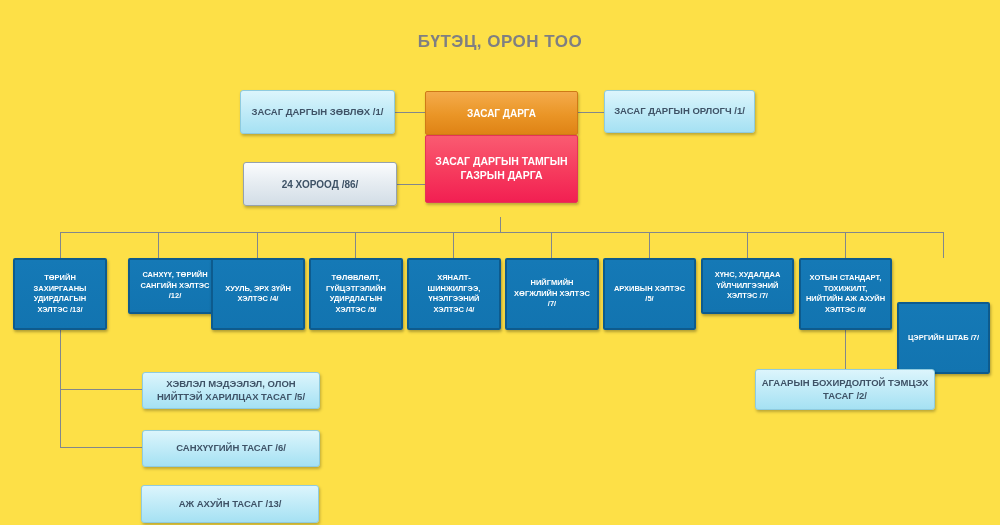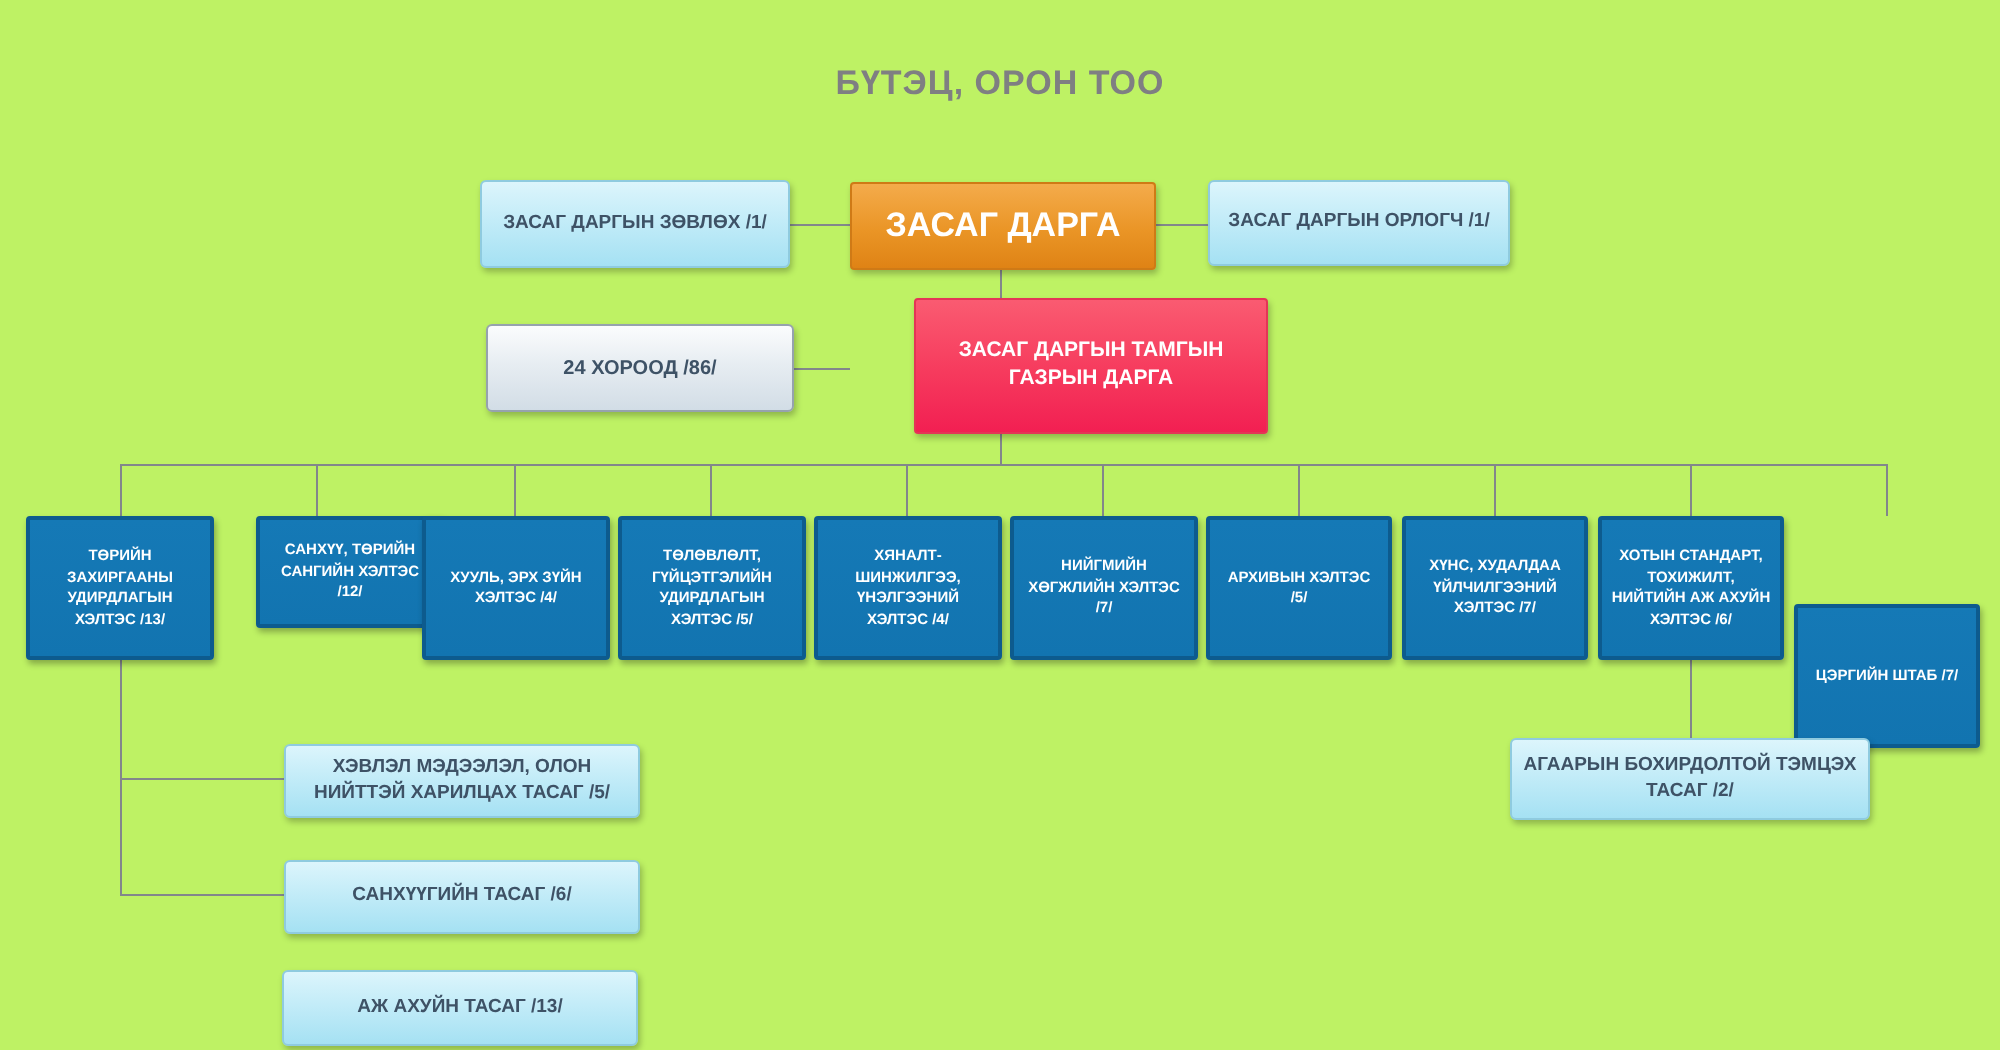--- a/index.html
+++ b/index.html
@@ -1,17 +1,17 @@
 <!DOCTYPE html>
 <html><head>
 <meta charset="utf-8">
 <style>
   html,body{margin:0;padding:0;background:#ffffff;}
   #stage{
-    position:relative;width:1000px;height:525px;background:#bef264;overflow:hidden;
+    position:relative;width:1000px;height:525px;background:#fde047;overflow:hidden;
     font-family:"Liberation Sans","DejaVu Sans",sans-serif;
   }
   .title{
     position:absolute;left:0;right:0;top:32px;text-align:center;
     font-size:17px;font-weight:bold;color:#7f7f82;letter-spacing:.5px;
   }
   .box{
     position:absolute;display:flex;align-items:center;justify-content:center;
     text-align:center;font-weight:bold;box-sizing:border-box;padding:2px 4px;
     line-height:1.3;
@@ -21,21 +21,21 @@
     border:1px solid #8fcbdf;border-radius:3px;color:#3e5266;font-size:9.5px;
     box-shadow:1px 2px 3px rgba(0,0,0,.25);
   }
   .gray{
     background:linear-gradient(to bottom,#fbfcfd 0%,#e7edf2 45%,#d2dde6 100%);
     border:1px solid #96a2ae;border-radius:3px;color:#3e5266;font-size:10px;
     box-shadow:1px 2px 3px rgba(0,0,0,.25);
   }
   .orange{
     background:linear-gradient(to bottom,#f4ab4b 0%,#ea9526 55%,#df8315 100%);
-    border:1px solid #cf7a16;border-radius:2px;color:#ffffff;font-size:17px;
+    border:1px solid #cf7a16;border-radius:2px;color:#ffffff;font-size:10px;
     box-shadow:1px 2px 3px rgba(0,0,0,.25);
   }
   .red{
     background:linear-gradient(to bottom,#fa5b71 0%,#f63a5d 55%,#f21f52 100%);
     border:1px solid #e43457;border-radius:2px;color:#ffffff;font-size:10.5px;
     box-shadow:1px 2px 3px rgba(0,0,0,.25);
   }
   .dark{
     background:linear-gradient(to bottom,#1579b6 0%,#1274b0 100%);
     border:2px solid #0d5b8e;border-radius:2px;color:#ffffff;font-size:7.5px;
@@ -70,30 +70,30 @@
   <div class="vline" style="left:60px;top:330px;height:117px;"></div>
   <div class="hline" style="left:60px;top:389px;width:82px;"></div>
   <div class="hline" style="left:60px;top:447px;width:82px;"></div>
   <div class="vline" style="left:845px;top:330px;height:39px;"></div>
 
   <div class="box light" style="left:240px;top:90px;width:155px;height:44px;">ЗАСАГ ДАРГЫН ЗӨВЛӨХ /1/</div>
   <div class="box orange" style="left:425px;top:91px;width:153px;height:44px;">ЗАСАГ ДАРГА</div>
   <div class="box light" style="left:604px;top:90px;width:151px;height:43px;">ЗАСАГ ДАРГЫН ОРЛОГЧ /1/</div>
 
   <div class="box gray" style="left:243px;top:162px;width:154px;height:44px;">24 ХОРООД /86/</div>
-  <div class="box red" style="left:425px;top:149px;width:177px;height:68px;margin-left:32px;">ЗАСАГ ДАРГЫН ТАМГЫН ГАЗРЫН ДАРГА</div>
+  <div class="box red" style="left:425px;top:135px;width:153px;height:68px;">ЗАСАГ ДАРГЫН ТАМГЫН ГАЗРЫН ДАРГА</div>
 
   <div class="box dark" style="left:13px;top:258px;width:94px;height:72px;">ТӨРИЙН ЗАХИРГААНЫ УДИРДЛАГЫН ХЭЛТЭС /13/</div>
   <div class="box dark" style="left:128px;top:258px;width:94px;height:56px;">САНХҮҮ, ТӨРИЙН САНГИЙН ХЭЛТЭС /12/</div>
   <div class="box dark" style="left:211px;top:258px;width:94px;height:72px;">ХУУЛЬ, ЭРХ ЗҮЙН ХЭЛТЭС /4/</div>
   <div class="box dark" style="left:309px;top:258px;width:94px;height:72px;">ТӨЛӨВЛӨЛТ, ГҮЙЦЭТГЭЛИЙН УДИРДЛАГЫН ХЭЛТЭС /5/</div>
   <div class="box dark" style="left:407px;top:258px;width:94px;height:72px;">ХЯНАЛТ-ШИНЖИЛГЭЭ, ҮНЭЛГЭЭНИЙ ХЭЛТЭС /4/</div>
   <div class="box dark" style="left:505px;top:258px;width:94px;height:72px;">НИЙГМИЙН ХӨГЖЛИЙН ХЭЛТЭС /7/</div>
   <div class="box dark" style="left:603px;top:258px;width:93px;height:72px;">АРХИВЫН ХЭЛТЭС /5/</div>
-  <div class="box dark" style="left:701px;top:258px;width:93px;height:72px;">ХҮНС, ХУДАЛДАА ҮЙЛЧИЛГЭЭНИЙ ХЭЛТЭС /7/</div>
+  <div class="box dark" style="left:701px;top:258px;width:93px;height:56px;">ХҮНС, ХУДАЛДАА ҮЙЛЧИЛГЭЭНИЙ ХЭЛТЭС /7/</div>
   <div class="box dark" style="left:799px;top:258px;width:93px;height:72px;">ХОТЫН СТАНДАРТ, ТОХИЖИЛТ, НИЙТИЙН АЖ АХУЙН ХЭЛТЭС /6/</div>
   <div class="box dark" style="left:897px;top:258px;width:93px;height:72px;margin-top:44px;">ЦЭРГИЙН ШТАБ /7/</div>
 
   <div class="box light" style="left:142px;top:372px;width:178px;height:37px;">ХЭВЛЭЛ МЭДЭЭЛЭЛ, ОЛОН НИЙТТЭЙ ХАРИЛЦАХ ТАСАГ /5/</div>
   <div class="box light" style="left:142px;top:430px;width:178px;height:37px;">САНХҮҮГИЙН ТАСАГ /6/</div>
   <div class="box light" style="left:141px;top:485px;width:178px;height:38px;">АЖ АХУЙН ТАСАГ /13/</div>
   <div class="box light" style="left:755px;top:369px;width:180px;height:41px;">АГААРЫН БОХИРДОЛТОЙ ТЭМЦЭХ ТАСАГ /2/</div>
 
 </div>
 

